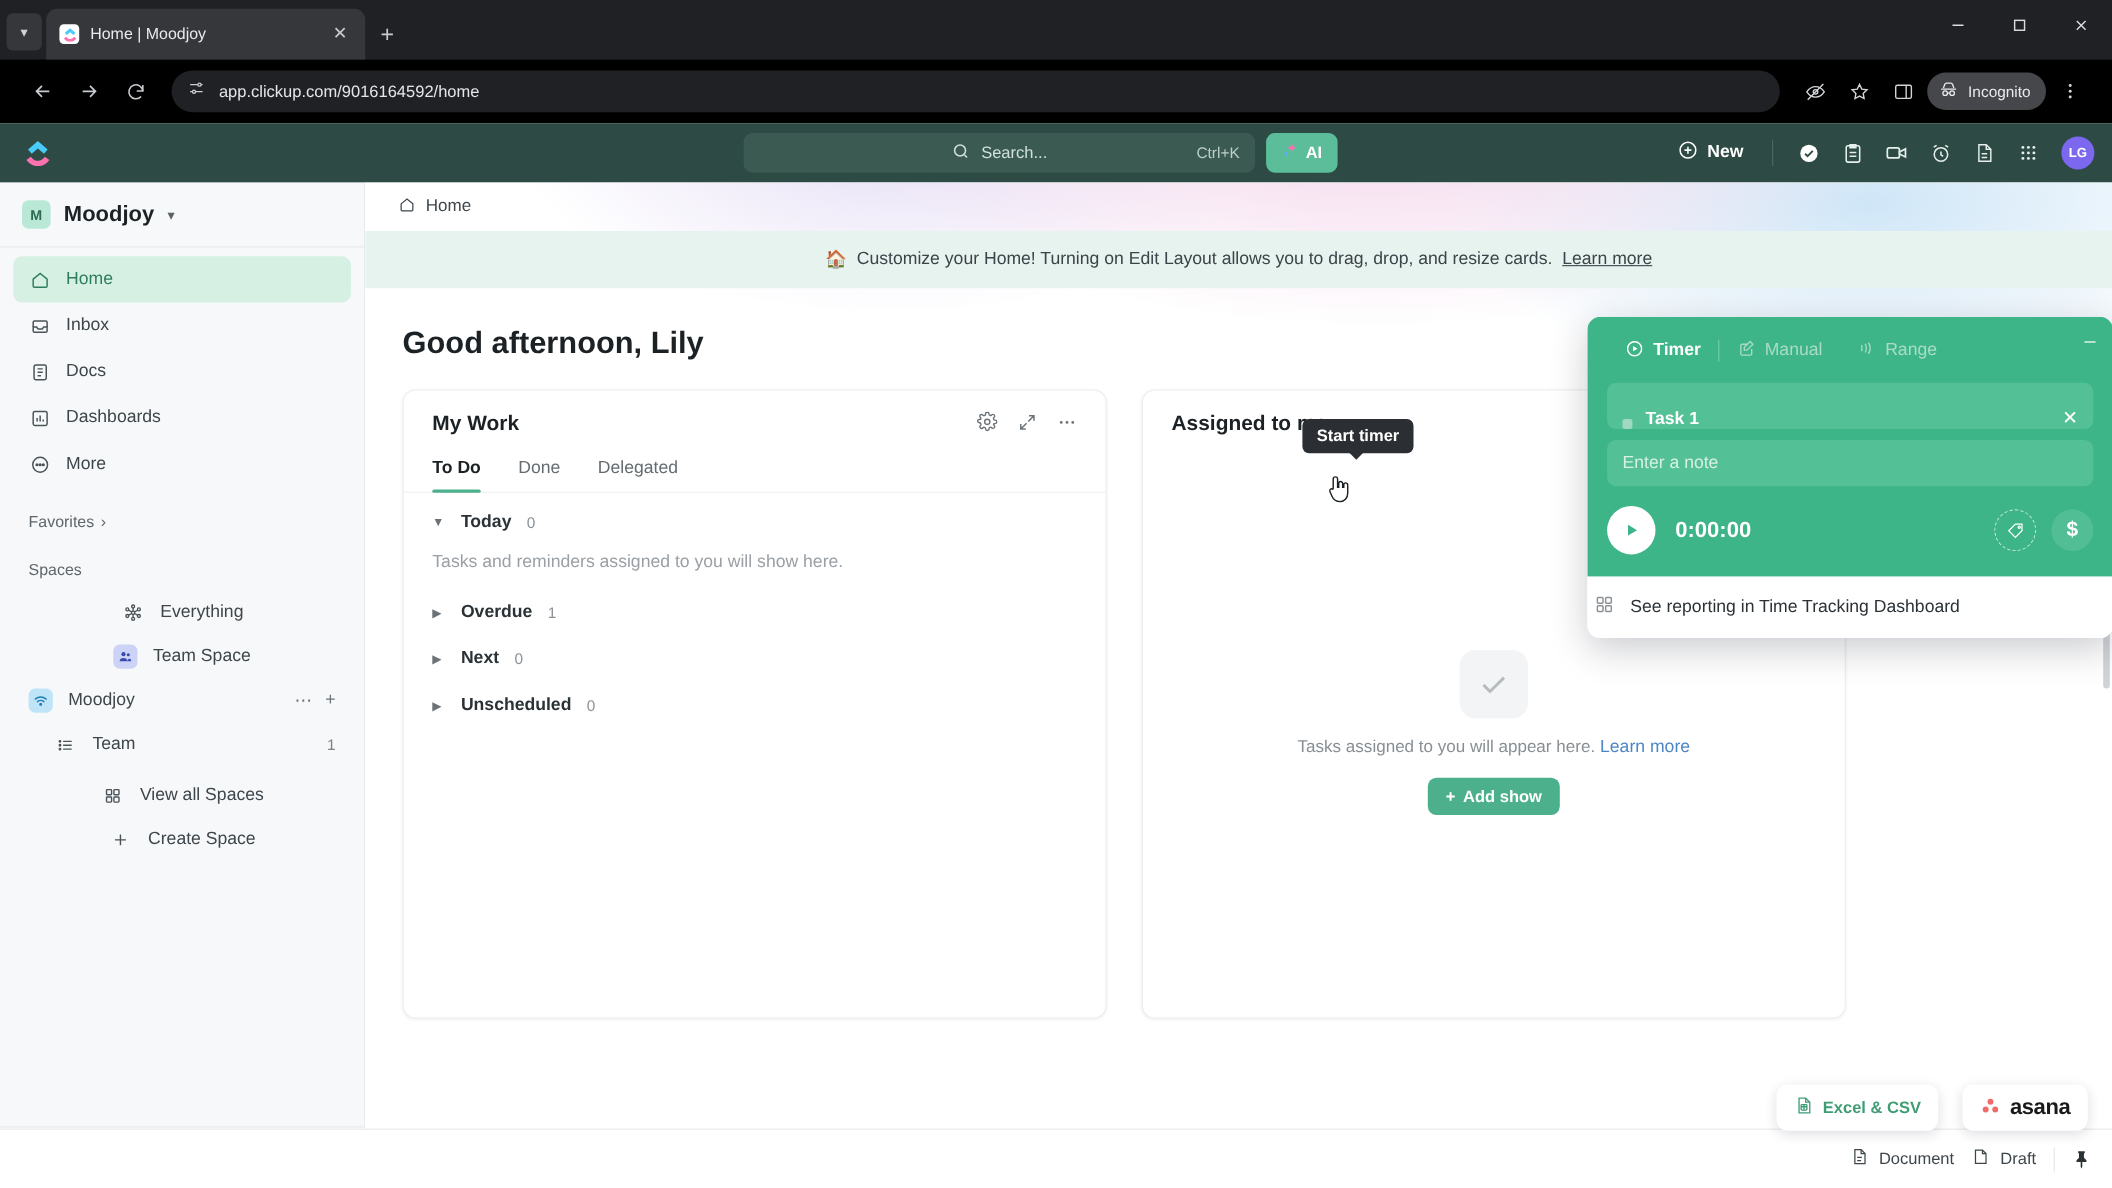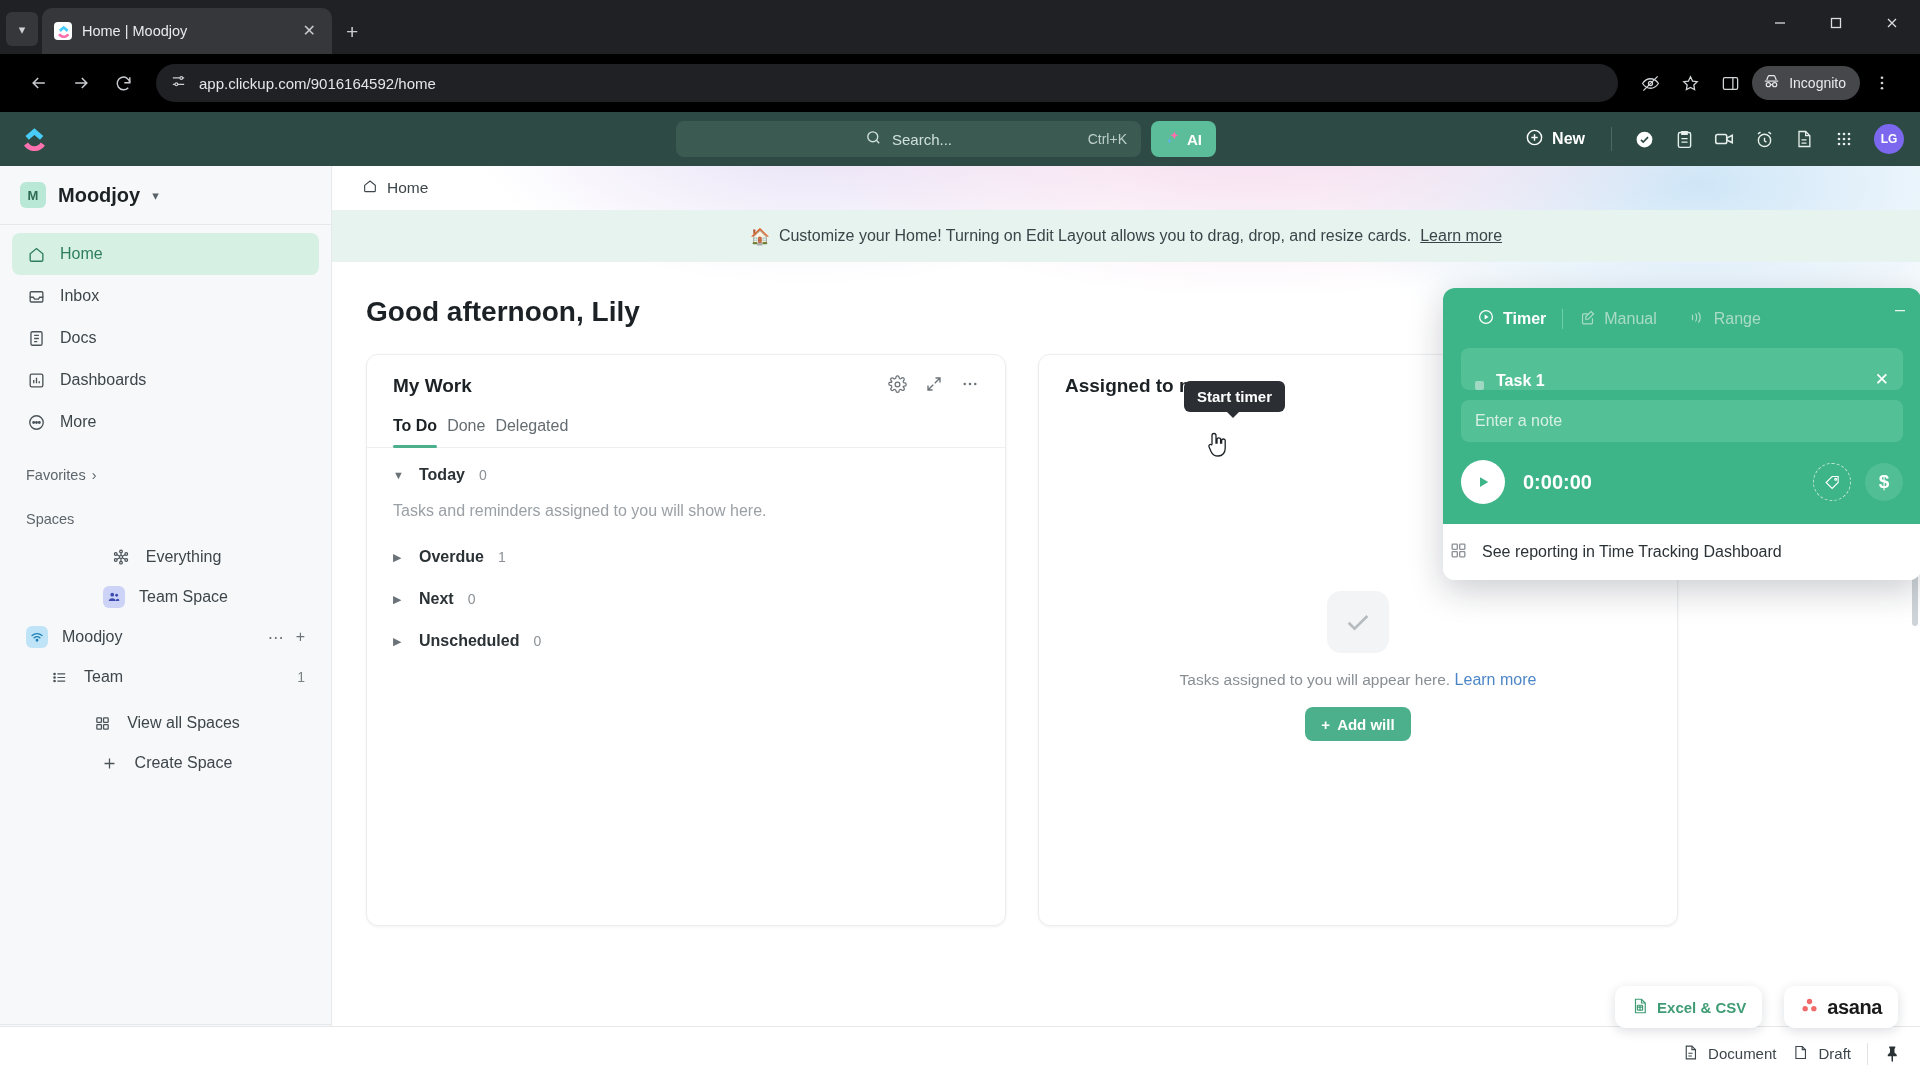--- a/index.html
+++ b/index.html
@@ -161,21 +161,21 @@
     box-shadow:0 1px 3px rgba(16,24,40,.06); height:572px; position:relative;
   }
   .card-mywork { width:640px; }
   .card-assigned { width:640px; }
   .card-head {
     height:62px; display:flex; align-items:center; padding:0 26px; gap:10px;
   }
   .card-title { font-size:19px; font-weight:bold; color:#1b2124; }
   .card-tools { margin-left:auto; display:flex; align-items:center; gap:18px; color:#6b7378; }
 
-  .tabs { display:flex; gap:10px; padding:0 26px; border-bottom:1px solid #edeff1; }
+  .tabs { display:flex; gap:34px; padding:0 26px; border-bottom:1px solid #edeff1; }
   .tab-item { padding-bottom:12px; font-size:16px; color:#646c71; position:relative; }
   .tab-item.active { color:#1b2124; font-weight:bold; }
   .tab-item.active::after {
     content:''; position:absolute; left:0; right:0; bottom:-1px; height:3px;
     background:#4cb08c; border-radius:2px;
   }
 
   .group-row {
     display:flex; align-items:center; gap:14px; padding:18px 26px 0 26px;
   }
@@ -727,21 +727,21 @@
                 <svg width="32" height="32" viewBox="0 0 24 24" fill="none" stroke="#b6bbbf" stroke-width="2">
                     <path d="M5 12.6l4.4 4.4L19 7.5"></path>
                   </svg>
               </div>
               <div>
                 <span class="empty-text">Tasks assigned to you will appear here.</span>
                 <span class="empty-link">Learn more</span>
               </div>
               <div class="addtask-btn">
                 <span>+</span>
-                <span>Add will</span>
+                <span>Add show</span>
               </div>
             </div>
           </div>
         </div>
 
         <div class="chips">
           <div class="chip">
             <span>
               <svg width="18" height="18" viewBox="0 0 24 24" fill="none" stroke="#3f9c74" stroke-width="1.6">
                 <path d="M6 3h8l5 5v13H6z"></path>

